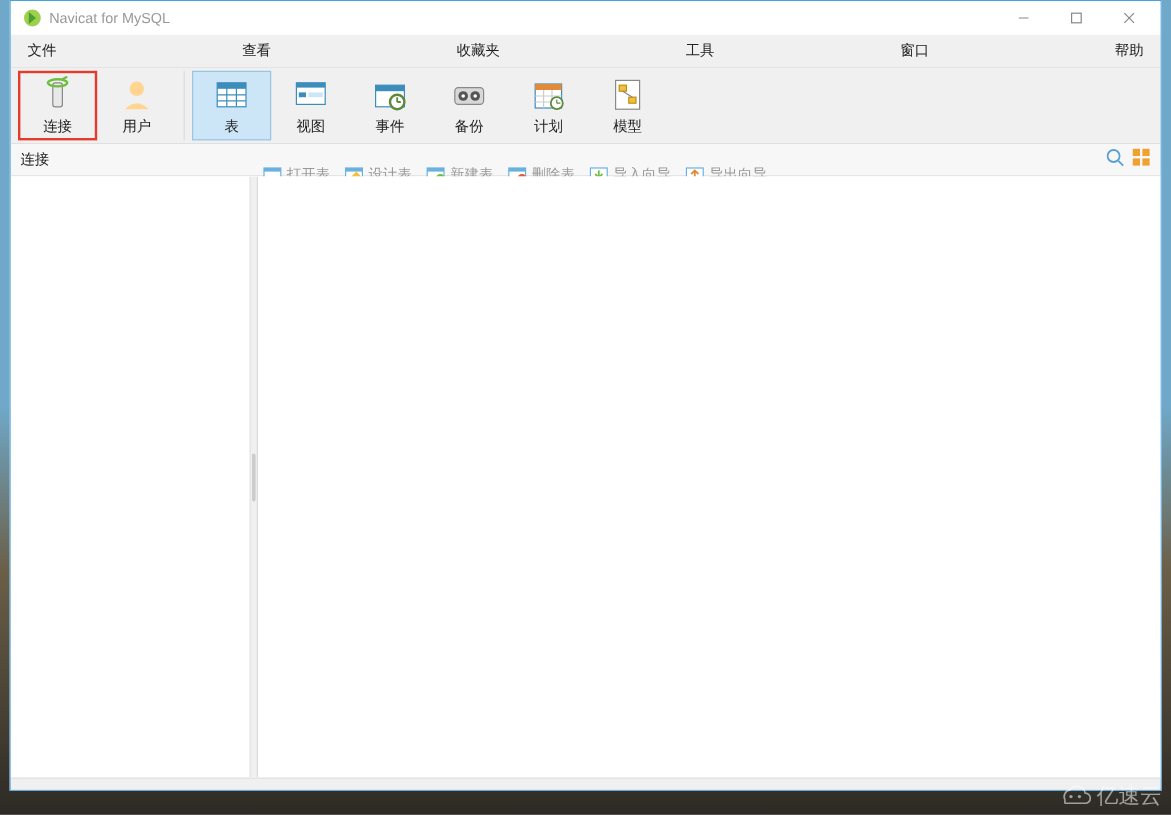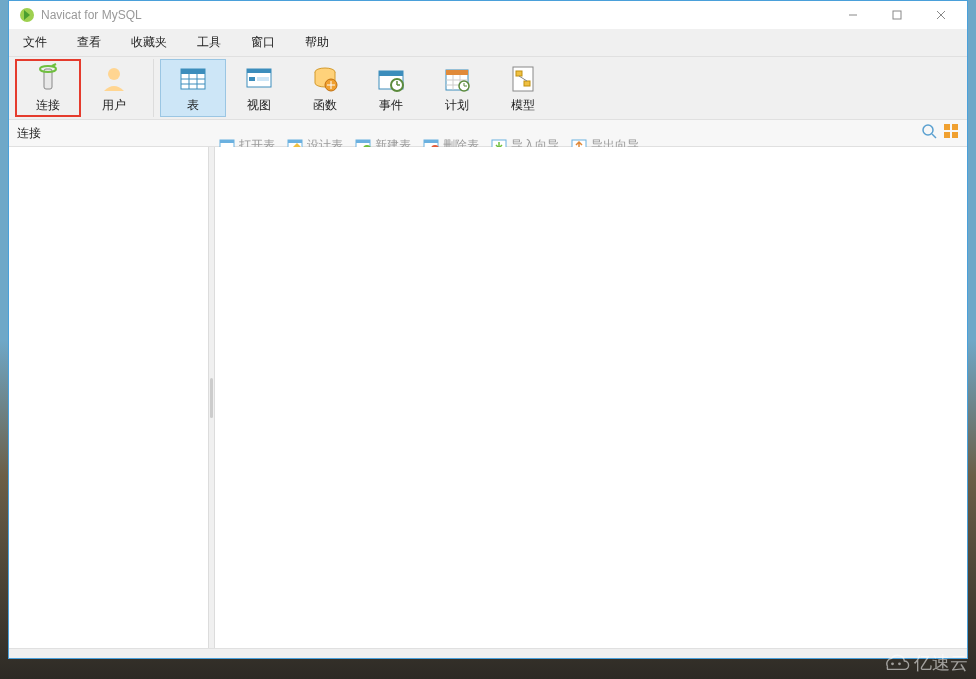--- a/index.html
+++ b/index.html
@@ -4,21 +4,21 @@
 <style>
   * { box-sizing: border-box; margin: 0; padding: 0; font-family: "Microsoft YaHei", "Segoe UI", sans-serif; }
   body { width: 976px; height: 679px; background: linear-gradient(to bottom, #6fa8c8 0%, #6fa8c8 50%, #6b5f48 70%, #2d2a25 100%); overflow: hidden; position: relative; }
   .window { position: absolute; left: 8px; top: 0; right: 8px; bottom: 20px; background: #fff; border: 1px solid #4aa0da; display: flex; flex-direction: column; }
   .title-bar { height: 28px; background: #fff; display: flex; align-items: center; padding: 0 4px; }
   .title-bar .app-icon { width: 16px; height: 16px; margin: 0 6px; }
   .title-bar .title { font-size: 12px; color: #999; flex: 1; }
   .win-controls { display: flex; }
   .win-btn { width: 44px; height: 28px; display: flex; align-items: center; justify-content: center; color: #888; }
   .win-btn svg { width: 10px; height: 10px; }
-  .menu-bar { height: 28px; background: #F0F0F0; display: flex; align-items: center; padding: 0 8px; gap: 18px; border-bottom: 1px solid #e0e0e0; }
+  .menu-bar { height: 28px; background: #F0F0F0; display: flex; align-items: center; padding: 0 8px; gap: 18px; border-bottom: 1px solid #e0e0e0; justify-content: space-between; }
   .menu-item { font-size: 12px; color: #222; padding: 4px 6px; cursor: default; }
   .main-toolbar { height: 62px; background: #F0F0F0; display: flex; align-items: stretch; padding: 2px 0; }
   .tool-group { display: flex; padding: 0 6px; border-right: 1px solid #dcdcdc; }
   .tool-group:last-child { border-right: none; }
   .tool-btn { width: 66px; display: flex; flex-direction: column; align-items: center; justify-content: center; gap: 2px; font-size: 12px; color: #222; cursor: default; position: relative; }
   .tool-btn.highlighted { border: 2px solid #e53b2d; }
   .tool-btn.active { background: #cde6f7; border: 1px solid #9bc6e3; }
   .tool-icon { width: 32px; height: 32px; display: flex; align-items: center; justify-content: center; }
   .sub-toolbar { height: 28px; background: #f7f7f7; display: flex; align-items: center; border-top: 1px solid #e0e0e0; border-bottom: 1px solid #e0e0e0; }
   .sub-left { width: 200px; padding: 0 8px; font-size: 12px; color: #222; }
@@ -120,40 +120,40 @@
               <rect x="4" y="6" width="24" height="4" fill="#3c8dbc"></rect>
               <rect x="6" y="14" width="6" height="4" fill="#3c8dbc"></rect>
               <rect x="14" y="14" width="12" height="4" fill="#cde6f7"></rect>
             </svg>
         </span>
         <span>视图</span>
       </div>
       <div class="tool-btn">
         <span class="tool-icon">
           <svg viewBox="0 0 32 32">
-              <ellipse cx="16" cy="9" rx="10" ry="4" fill="#ffd27a" stroke="#d49a2a"></ellipse>
-              <path d="M6 9 V20 a10 4 0 0 0 20 0 V9" fill="#ffd27a" stroke="#d49a2a"></path>
-              <circle cx="22" cy="22" r="6" fill="#f0a030" stroke="#c07010"></circle>
-              <path d="M22 18 L22 26 M18 22 L26 22" stroke="#fff" stroke-width="1" fill="none"></path>
-              <path d="M19 19 L25 25 M25 19 L19 25" stroke="#fff" stroke-width="0"></path>
-            </svg>
-        </span>
-        <span>函数</span>
-      </div>
-      <div class="tool-btn">
-        <span class="tool-icon">
-          <svg viewBox="0 0 32 32">
               <rect x="4" y="8" width="24" height="18" fill="#fff" stroke="#3c8dbc"></rect>
               <rect x="4" y="8" width="24" height="5" fill="#3c8dbc"></rect>
               <circle cx="22" cy="22" r="6" fill="#fff" stroke="#5b8a3c" stroke-width="2"></circle>
               <line x1="22" y1="22" x2="22" y2="18" stroke="#5b8a3c" stroke-width="1.5"></line>
               <line x1="22" y1="22" x2="25" y2="22" stroke="#5b8a3c" stroke-width="1.5"></line>
             </svg>
         </span>
         <span>事件</span>
+      </div>
+      <div class="tool-btn">
+        <span class="tool-icon">
+          <svg viewBox="0 0 32 32">
+              <rect x="4" y="10" width="24" height="14" rx="3" fill="#d8d8d8" stroke="#888"></rect>
+              <circle cx="11" cy="17" r="4" fill="#555"></circle>
+              <circle cx="21" cy="17" r="4" fill="#555"></circle>
+              <circle cx="11" cy="17" r="1.5" fill="#fff"></circle>
+              <circle cx="21" cy="17" r="1.5" fill="#fff"></circle>
+            </svg>
+        </span>
+        <span>备份</span>
       </div>
       <div class="tool-btn">
         <span class="tool-icon">
           <svg viewBox="0 0 32 32">
               <rect x="5" y="7" width="22" height="20" fill="#fff" stroke="#3c8dbc"></rect>
               <rect x="5" y="7" width="22" height="5" fill="#e08a3a"></rect>
               <line x1="12" y1="12" x2="12" y2="27" stroke="#ccc"></line>
               <line x1="19" y1="12" x2="19" y2="27" stroke="#ccc"></line>
               <line x1="5" y1="17" x2="27" y2="17" stroke="#ccc"></line>
               <line x1="5" y1="22" x2="27" y2="22" stroke="#ccc"></line>

